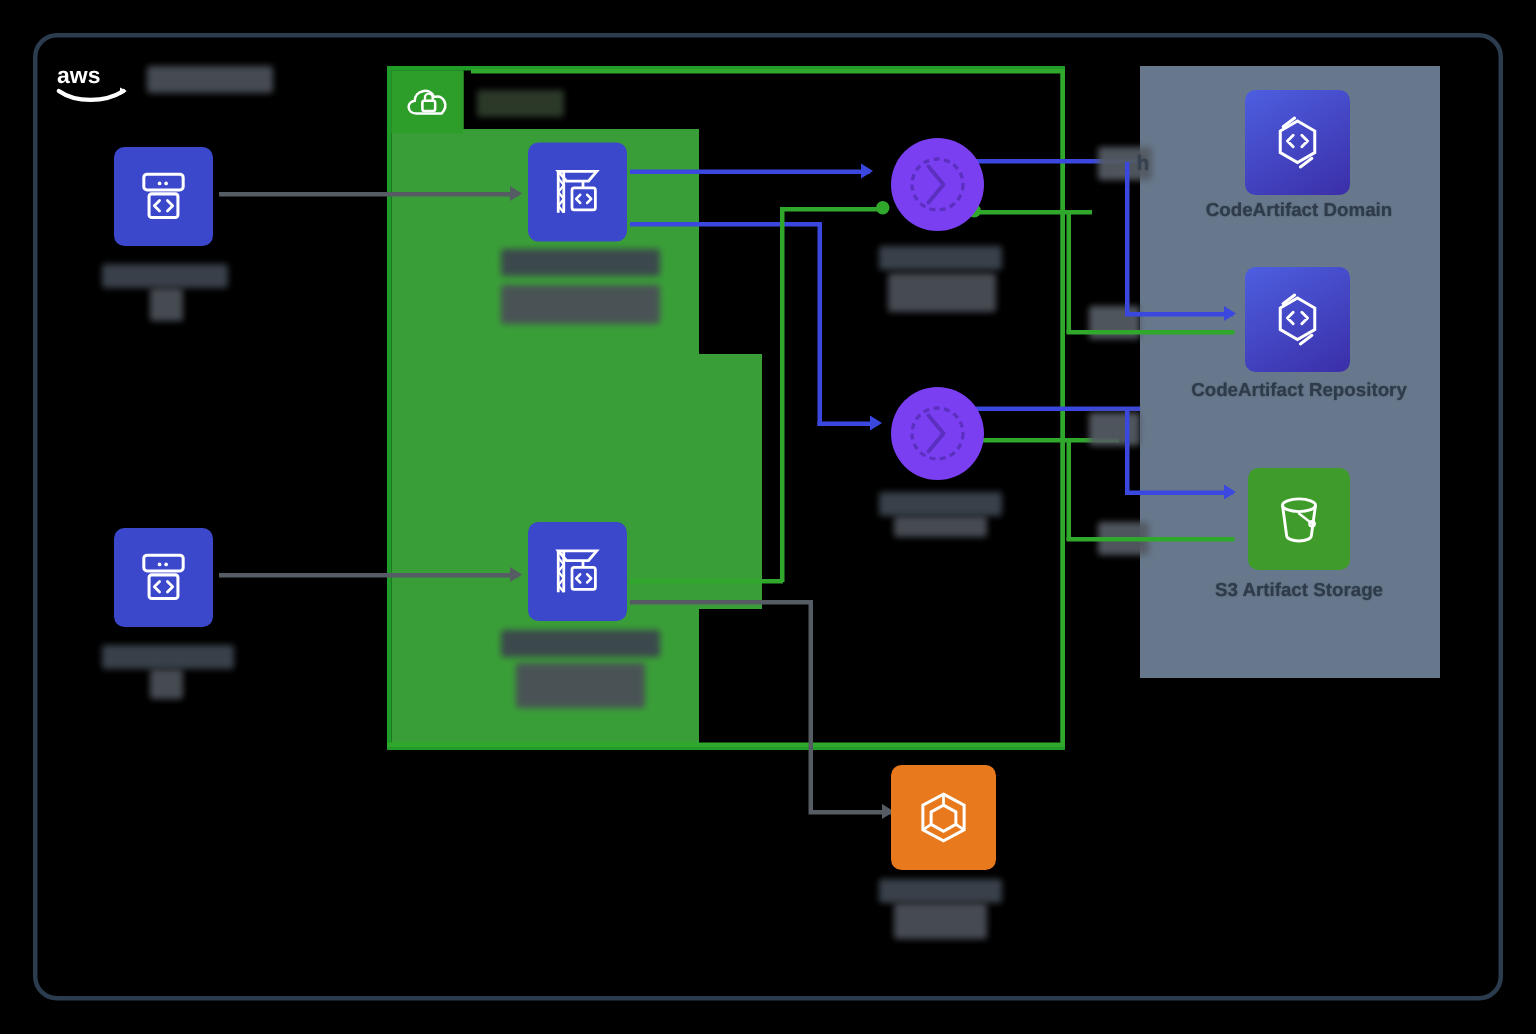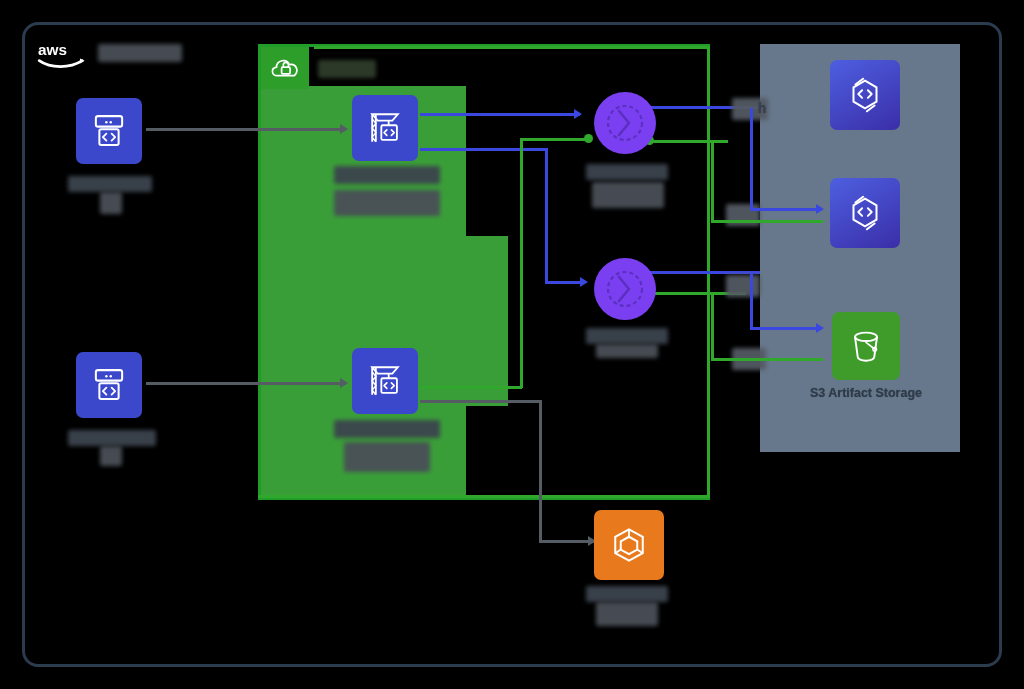--- a/index.html
+++ b/index.html
@@ -233,28 +233,30 @@
   <div class="redact" style="left:586px;top:586px;width:82px;height:16px;"></div>
   <div class="redact d2" style="left:596px;top:602px;width:62px;height:24px;"></div>
 
   <div class="tile ca" style="left:830px;top:60px;width:70px;height:70px;">
     <svg width="46" height="46" viewBox="0 0 48 48">
       <path d="M24 9 L36 16 V31 L24 38 L12 31 V16 Z" fill="none" stroke="#FFF" stroke-width="2.1"></path>
       <path d="M14 13 L22 7 M34 35 L26 41" stroke="#FFF" stroke-width="2.1" stroke-linecap="round"></path>
       <path d="M21 19 l-4 4 l4 4 M27 19 l4 4 l-4 4" fill="none" stroke="#FFF" stroke-width="2" stroke-linecap="round" stroke-linejoin="round"></path>
     </svg>
   </div>
+  <div class="cap" style="left:770px;top:133px;width:192px;">CodeArtifact Domain</div>
 
   <div class="tile ca" style="left:830px;top:178px;width:70px;height:70px;">
     <svg width="46" height="46" viewBox="0 0 48 48">
       <path d="M24 9 L36 16 V31 L24 38 L12 31 V16 Z" fill="none" stroke="#FFF" stroke-width="2.1"></path>
       <path d="M14 13 L22 7 M34 35 L26 41" stroke="#FFF" stroke-width="2.1" stroke-linecap="round"></path>
       <path d="M21 19 l-4 4 l4 4 M27 19 l4 4 l-4 4" fill="none" stroke="#FFF" stroke-width="2" stroke-linecap="round" stroke-linejoin="round"></path>
     </svg>
   </div>
+  <div class="cap" style="left:762px;top:253px;width:208px;">CodeArtifact Repository</div>
 
   <div class="tile s3" style="left:832px;top:312px;width:68px;height:68px;">
     <svg width="44" height="44" viewBox="0 0 48 48">
       <ellipse cx="24" cy="14" rx="12" ry="4.6" fill="none" stroke="#FFF" stroke-width="2.1"></ellipse>
       <path d="M12 14 L15 36 a9 4 0 0 0 18 0 L36 14" fill="none" stroke="#FFF" stroke-width="2.1"></path>
       <path d="M24 20 L33 27" stroke="#FFF" stroke-width="1.8" stroke-linecap="round"></path>
       <circle cx="33.5" cy="27.5" r="2" fill="none" stroke="#FFF" stroke-width="1.6"></circle>
     </svg>
   </div>
   <div class="cap" style="left:790px;top:386px;width:152px;">S3 Artifact Storage</div>

